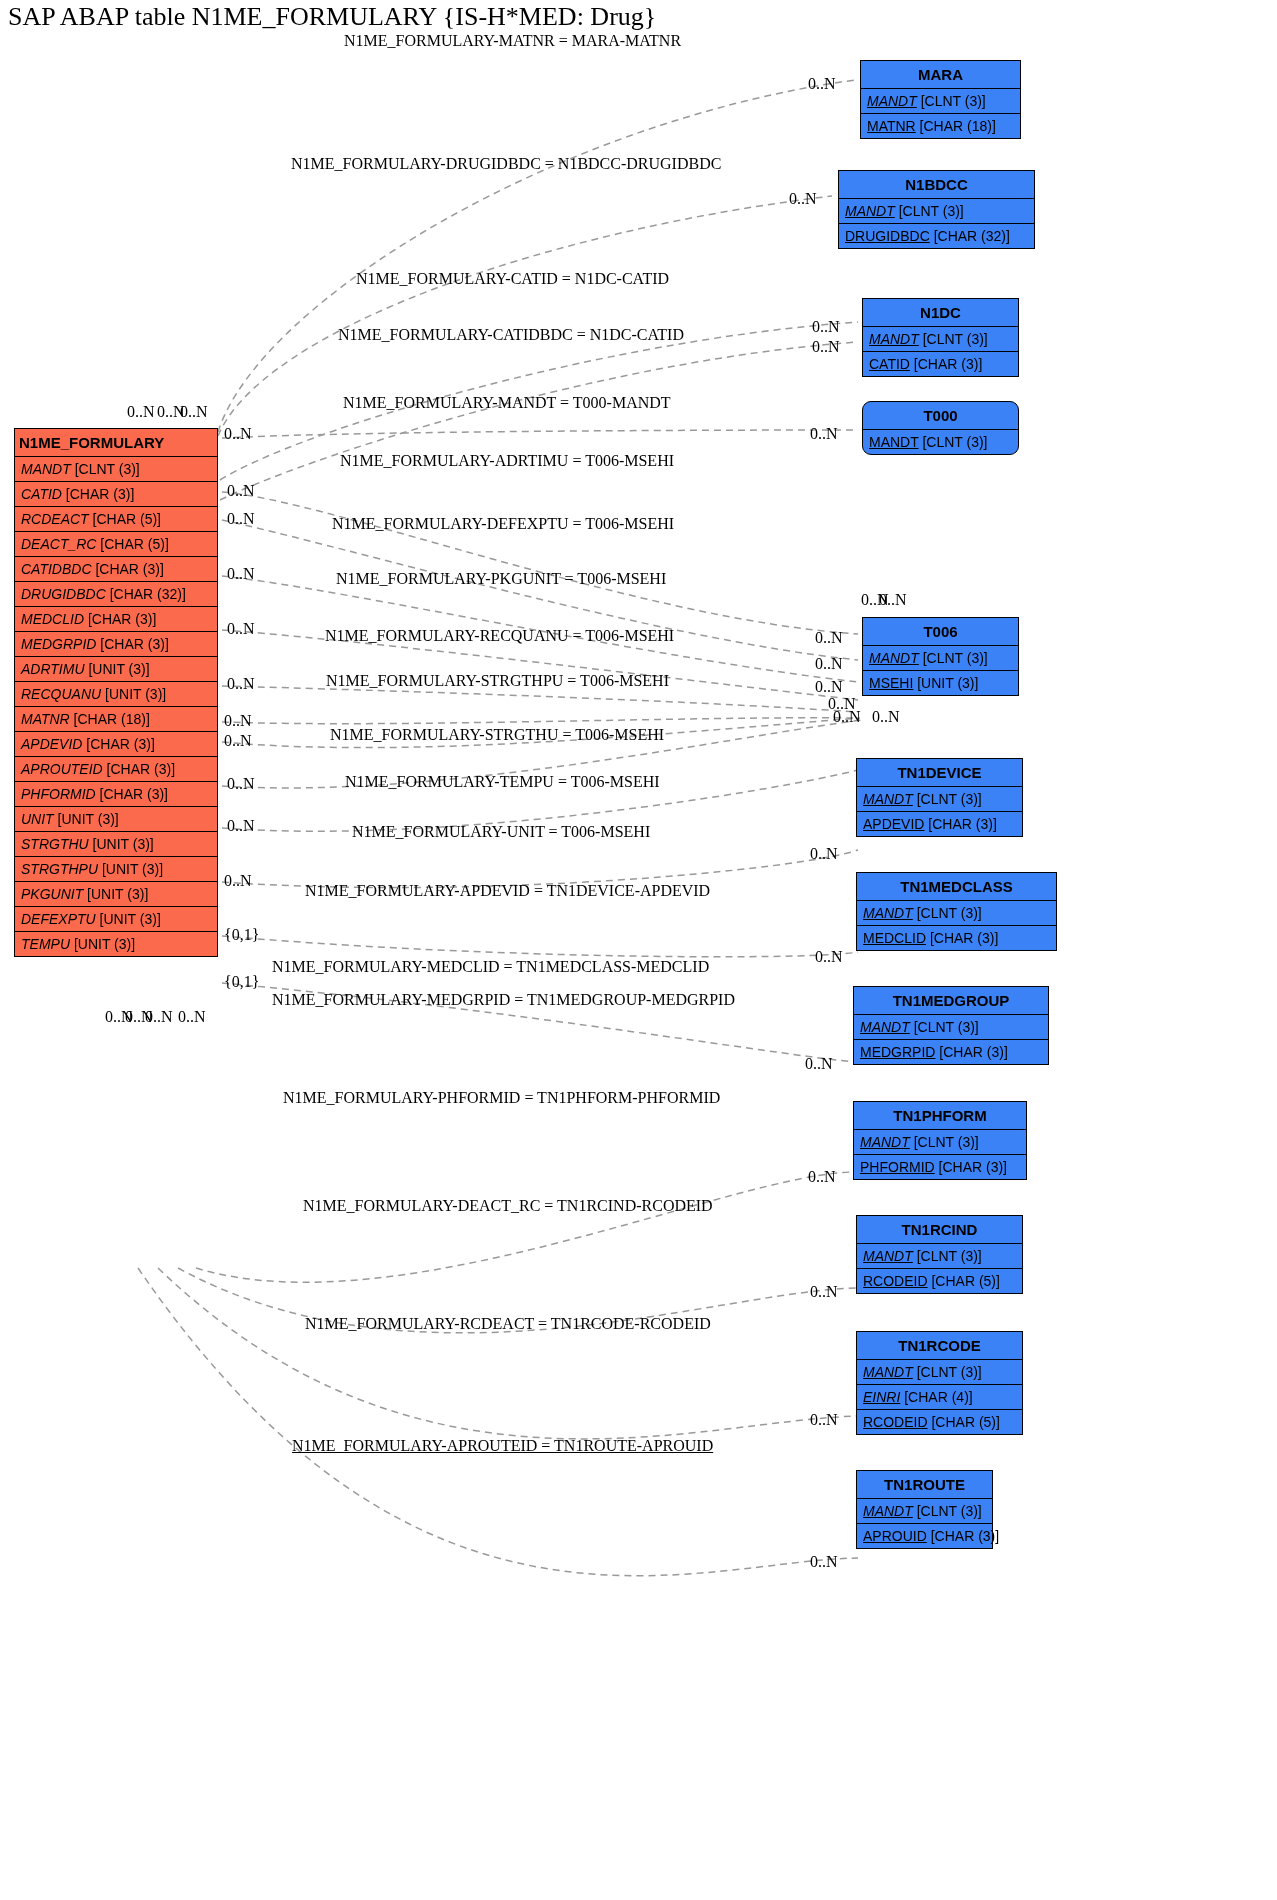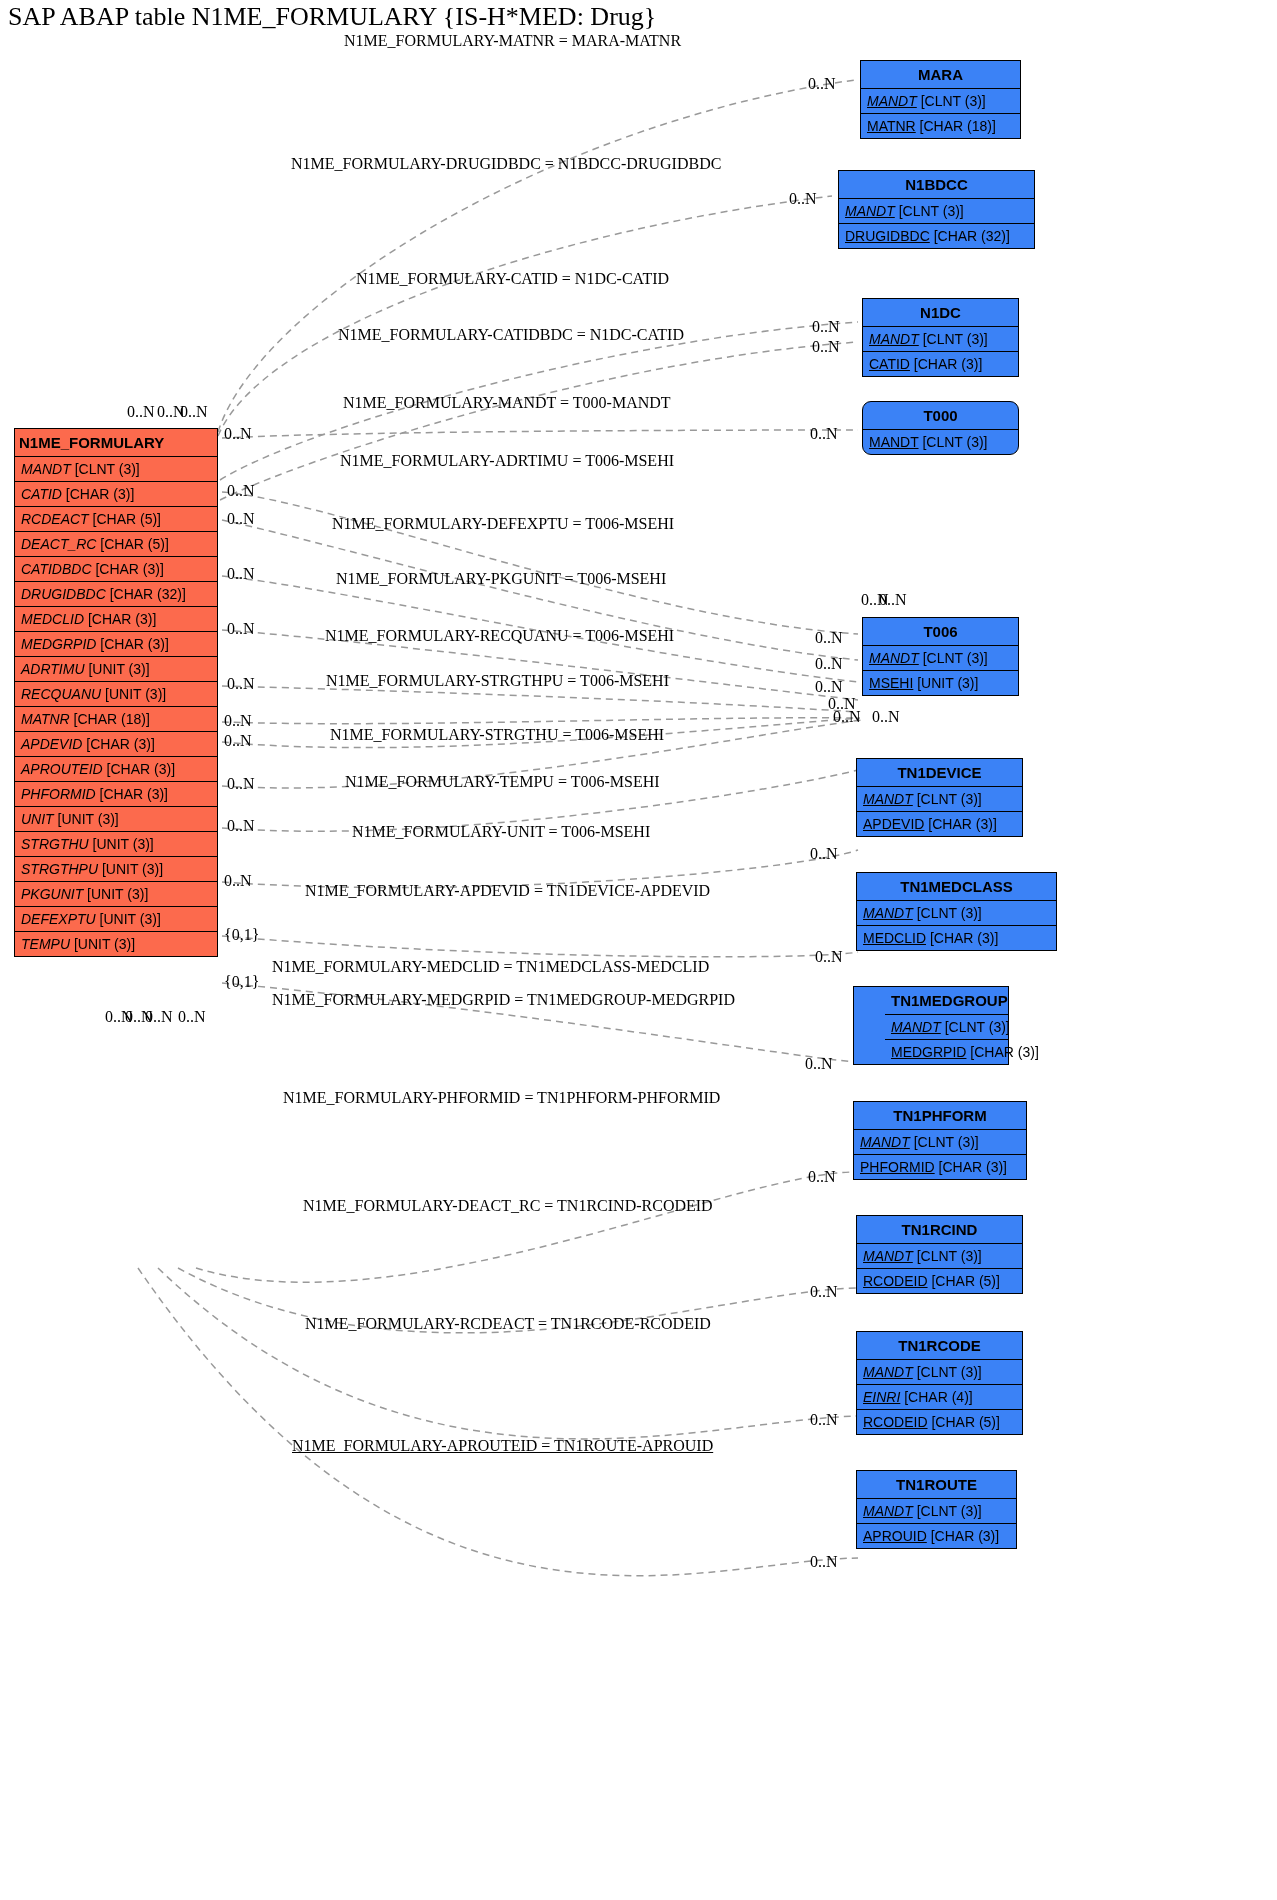--- a/index.html
+++ b/index.html
@@ -119,42 +119,42 @@
       <div class="etable" style="left: 856px; top: 758px; width: 167px;">
         <div class="thead">TN1DEVICE</div>
         <div class="row"><span class="k">MANDT</span><span> [CLNT (3)]</span></div>
         <div class="row"><span class="u">APDEVID</span><span> [CHAR (3)]</span></div>
       </div>
       <div class="etable" style="left: 856px; top: 872px; width: 201px;">
         <div class="thead">TN1MEDCLASS</div>
         <div class="row"><span class="k">MANDT</span><span> [CLNT (3)]</span></div>
         <div class="row"><span class="u">MEDCLID</span><span> [CHAR (3)]</span></div>
       </div>
-      <div class="etable" style="left: 853px; top: 986px; width: 156px; padding-left: 31px;">
+      <div class="etable" style="left: 853px; top: 986px; width: 196px;">
         <div class="thead">TN1MEDGROUP</div>
         <div class="row"><span class="k">MANDT</span><span> [CLNT (3)]</span></div>
         <div class="row"><span class="u">MEDGRPID</span><span> [CHAR (3)]</span></div>
       </div>
       <div class="etable" style="left: 853px; top: 1101px; width: 174px;">
         <div class="thead">TN1PHFORM</div>
         <div class="row"><span class="k">MANDT</span><span> [CLNT (3)]</span></div>
         <div class="row"><span class="u">PHFORMID</span><span> [CHAR (3)]</span></div>
       </div>
       <div class="etable" style="left: 856px; top: 1215px; width: 167px;">
         <div class="thead">TN1RCIND</div>
         <div class="row"><span class="k">MANDT</span><span> [CLNT (3)]</span></div>
         <div class="row"><span class="u">RCODEID</span><span> [CHAR (5)]</span></div>
       </div>
       <div class="etable" style="left: 856px; top: 1331px; width: 167px;">
         <div class="thead">TN1RCODE</div>
         <div class="row"><span class="k">MANDT</span><span> [CLNT (3)]</span></div>
         <div class="row"><span class="k">EINRI</span><span> [CHAR (4)]</span></div>
         <div class="row"><span class="u">RCODEID</span><span> [CHAR (5)]</span></div>
       </div>
-      <div class="etable" style="left: 856px; top: 1470px; width: 161px;">
+      <div class="etable" style="left: 856px; top: 1470px; width: 137px;">
         <div class="thead">TN1ROUTE</div>
         <div class="row"><span class="k">MANDT</span><span> [CLNT (3)]</span></div>
         <div class="row"><span class="u">APROUID</span><span> [CHAR (3)]</span></div>
       </div>
     </div>
   <div id="rel-labels-host">
       <div class="rel-label" style="left: 344px; top: 32px;">N1ME_FORMULARY-MATNR = MARA-MATNR</div>
       <div class="rel-label" style="left: 291px; top: 155px;">N1ME_FORMULARY-DRUGIDBDC = N1BDCC-DRUGIDBDC</div>
       <div class="rel-label" style="left: 356px; top: 270px;">N1ME_FORMULARY-CATID = N1DC-CATID</div>
       <div class="rel-label" style="left: 338px; top: 326px;">N1ME_FORMULARY-CATIDBDC = N1DC-CATID</div>

